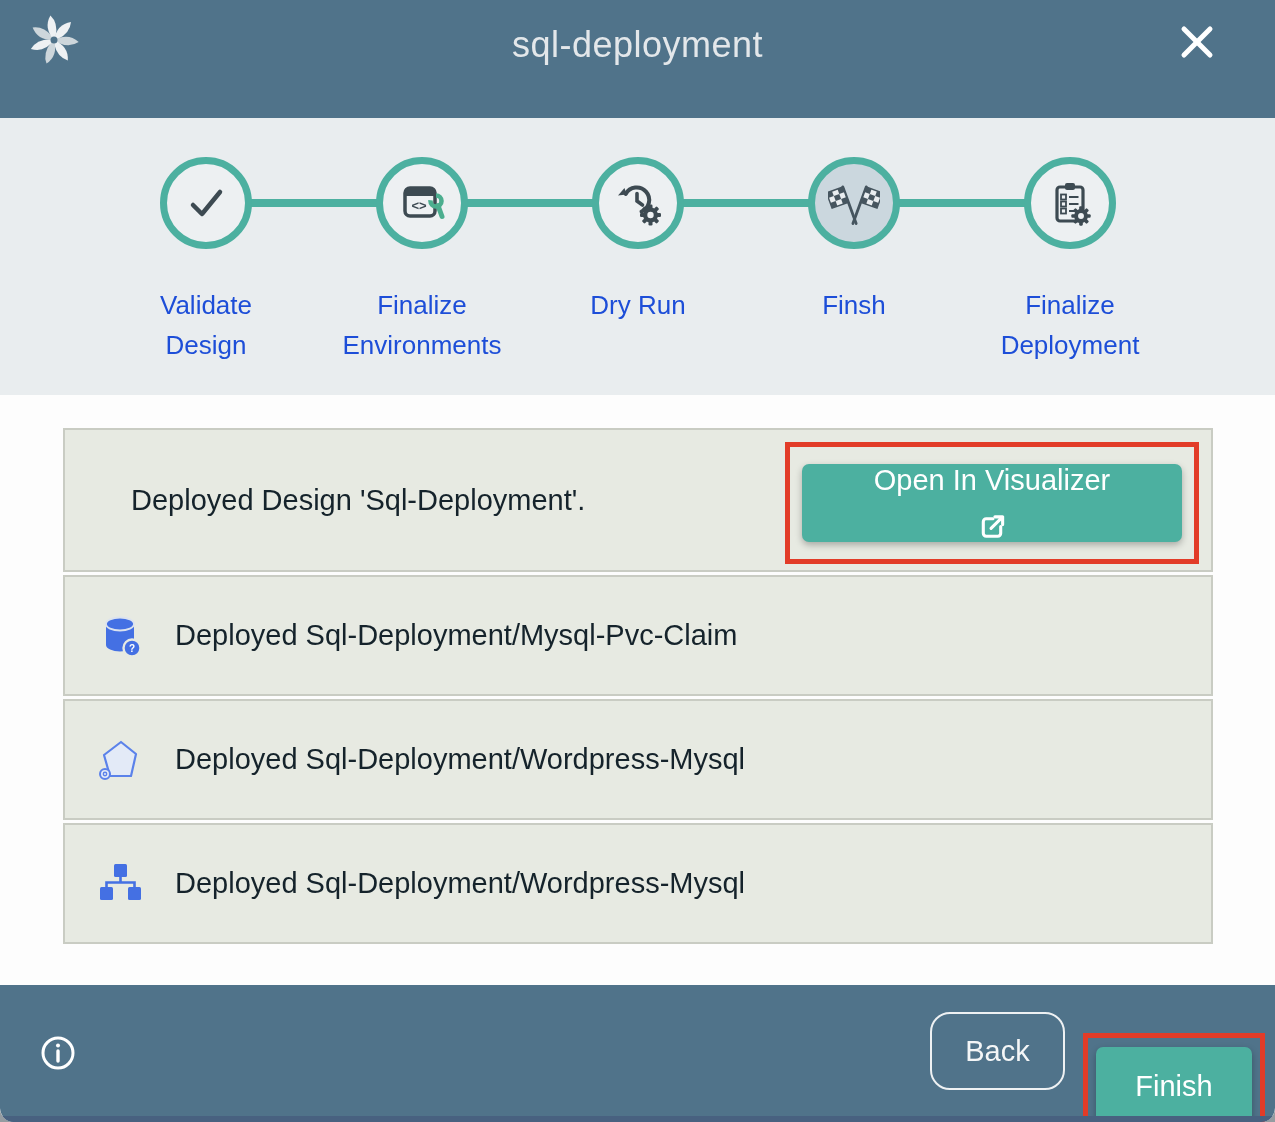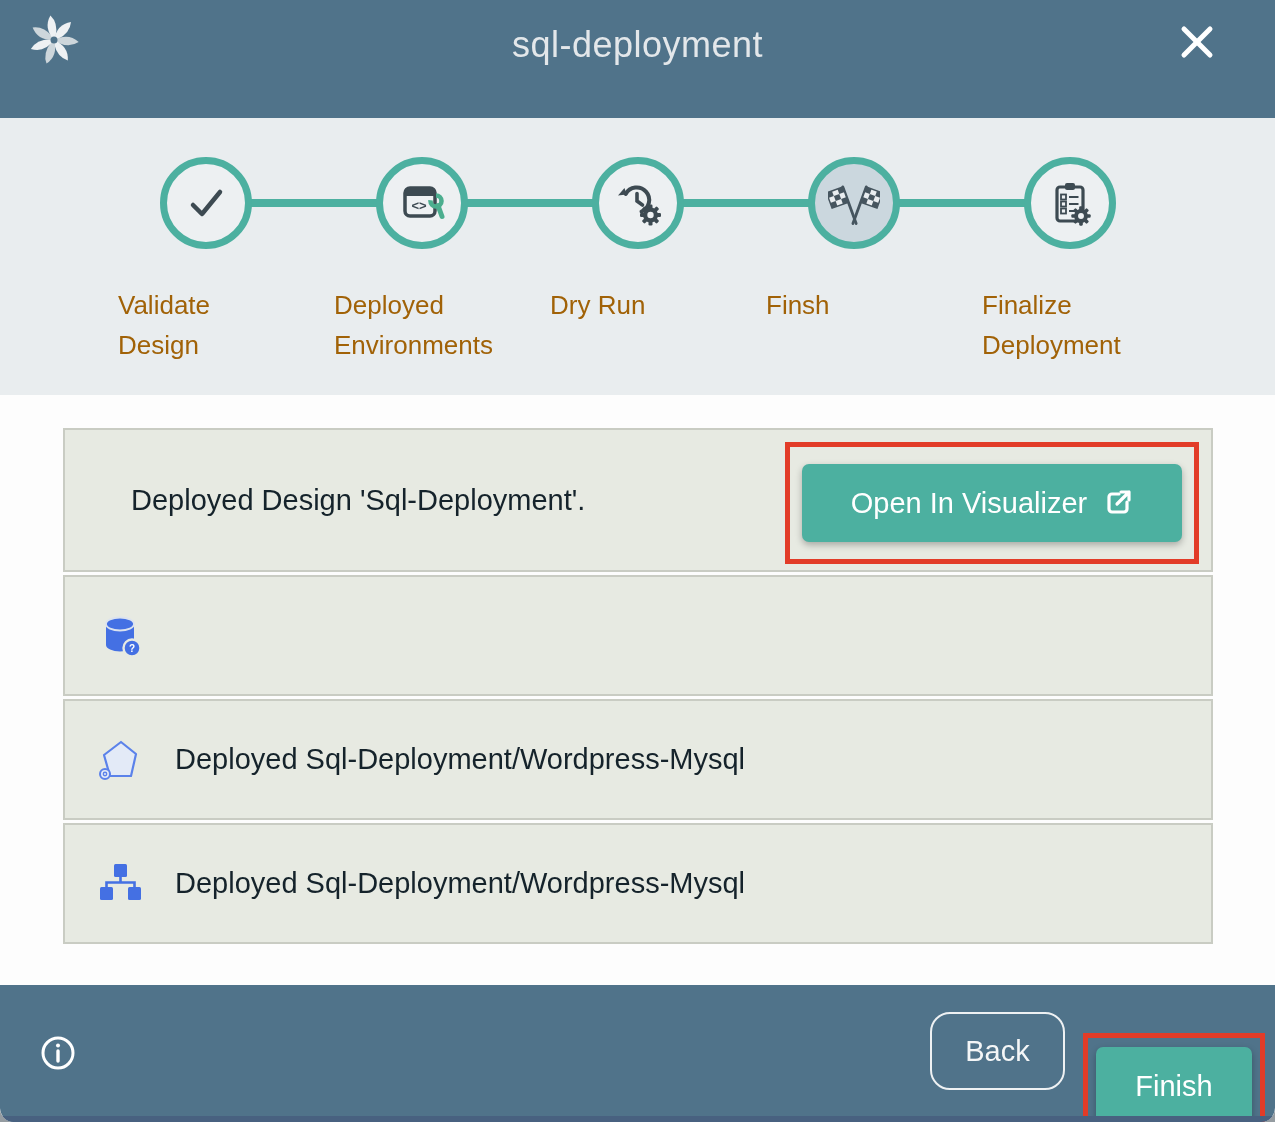--- a/index.html
+++ b/index.html
@@ -14,38 +14,38 @@
   .close-btn { position:absolute; right:58px; top:22px; width:40px; height:40px; cursor:pointer; }
 
   
   .stepper { position:absolute; left:0; top:118px; width:1275px; height:277px; background:#e9edef; }
   .connector { position:absolute; left:206px; top:81px; width:863px; height:8px; background:#4cb0a0; }
   .steps-row { position:absolute; left:98px; top:39px; width:1080px; display:flex; }
   .step { width:216px; display:flex; flex-direction:column; align-items:center; position:relative; }
   .step-circle { width:92px; height:92px; border-radius:50%; border:7px solid #4cb0a0;
                  background:#edf0f2; display:flex; align-items:center; justify-content:center; z-index:1; }
   .step.active .step-circle { background:#cbd7de; }
-  .step-label { margin-top:36px; width:176px; font-size:26px; line-height:40px; color:#a16207; }
+  .step-label { margin-top:36px; width:176px; text-align:center; font-size:26px; line-height:40px; color:#1d4ed8; }
 
   
   .main-area { position:absolute; left:0; top:395px; width:1275px; height:590px; background:#fdfdfd; }
   .card { position:absolute; left:63px; top:33px; width:1150px; }
   .res-row { position:relative; width:1150px; background:#e7eae2; border:2px solid #c9ccc3; margin-bottom:3px;
              display:flex; align-items:center; }
   .row-design { height:144px; padding-left:30px; }
   .row-item { height:121px; padding-left:32px; }
   .design-text { font-size:29px; color:#15232b;margin-left:36px; }
   .item-text { font-size:29px; color:#15232b; margin-left:32px; }
   .item-icon { width:46px; height:46px; flex:0 0 46px; }
 
   .annot { border:5px solid #e23c28; }
   .visualizer-annot { position:absolute; left:720px; top:12px; width:414px; height:122px;
                       display:flex; align-items:center; justify-content:center; }
   .btn-teal { background:#4cb0a0; color:#ffffff; border:none; border-radius:7px; cursor:pointer;
-              font-family:"Liberation Sans", sans-serif; box-shadow:0 3px 7px rgba(0,0,0,.28); }
+              font-family:"Liberation Sans", sans-serif; box-shadow:0 3px 7px rgba(0,0,0,.28);flex-direction:column; }
   .visualizer-btn { width:380px; height:78px; font-size:29px; display:flex; align-items:center;
                     justify-content:center; gap:16px; }
 
   
   .dlg-footer { position:absolute; left:0; top:985px; width:1275px; height:137px; background:#50738a;
                 border-radius:0 0 14px 14px; }
   .dlg-footer::after { content:""; position:absolute; left:0; bottom:0; width:100%; height:6px;
                        background:#486180; border-radius:0 0 14px 14px; }
   .info-btn { position:absolute; left:40px; top:50px; width:36px; height:36px; cursor:pointer; }
   .back-btn { position:absolute; left:930px; top:27px; width:135px; height:78px; background:transparent;
@@ -98,21 +98,21 @@
       <div class="step">
         <div class="step-circle">
           <svg width="48" height="48" viewBox="0 0 48 48">
             <rect x="7" y="9" width="30" height="28" rx="5" fill="#eef1f3" stroke="#3d4a52" stroke-width="3.5"></rect>
             <path d="M12 9 H32 A5 5 0 0 1 37 14 V17 H7 V14 A5 5 0 0 1 12 9 Z" fill="#3d4a52"></path>
             <text x="21" y="31" font-size="13" font-weight="bold" fill="#3d4a52" text-anchor="middle" font-family="Liberation Sans, sans-serif">&lt;&gt;</text>
             <circle cx="38" cy="22" r="5.5" fill="none" stroke="#4cae8f" stroke-width="4.6" stroke-dasharray="26 8.6" transform="rotate(-90 38 22)"></circle>
             <line x1="40" y1="26.5" x2="44" y2="37.5" stroke="#4cae8f" stroke-width="5" stroke-linecap="round"></line>
           </svg>
         </div>
-        <div class="step-label">Deployed Environments</div>
+        <div class="step-label">Finalize Environments</div>
       </div>
 
       <div class="step">
         <div class="step-circle">
           <svg width="48" height="48" viewBox="0 0 48 48">
             <path d="M11.7 15 A12.5 12.5 0 1 1 27.5 32.5" fill="none" stroke="#3d4a52" stroke-width="4" stroke-linecap="round"></path>
             <polygon points="12.5,15.5 4,16.5 10.5,9" fill="#3d4a52"></polygon>
             <path d="M23 14.5 V22 L28.5 26" fill="none" stroke="#3d4a52" stroke-width="3.6" stroke-linecap="round"></path>
             <g transform="translate(36.5,36)">
               <g fill="#3d4a52">
@@ -206,20 +206,21 @@
         </div>
       </div>
 
       <div class="res-row row-item">
         <svg class="item-icon" viewBox="0 0 46 46">
           <path d="M9 11 V32 A14 6.5 0 0 0 37 32 V11 Z" fill="#4470e3"></path>
           <ellipse cx="23" cy="11" rx="14" ry="6.5" fill="#4470e3" stroke="#dce3ef" stroke-width="1.8"></ellipse>
           <circle cx="35" cy="35" r="8.5" fill="#4470e3" stroke="#e7eae2" stroke-width="2.4"></circle>
           <text x="35" y="39" font-size="10" font-weight="bold" fill="#ffffff" text-anchor="middle" font-family="Liberation Sans, sans-serif">?</text>
         </svg>
+        <span class="item-text">Deployed Sql-Deployment/Mysql-Pvc-Claim</span>
       </div>
 
       <div class="res-row row-item">
         <svg class="item-icon" viewBox="0 0 46 46">
           <polygon points="24,5 39,17 34,39 13,39 7,18" fill="#e3eaf7" stroke="#5b82ea" stroke-width="2.2" stroke-linejoin="round"></polygon>
           <circle cx="8" cy="37" r="5" fill="#e3eaf7" stroke="#5b82ea" stroke-width="2"></circle>
           <circle cx="8" cy="37" r="1.7" fill="none" stroke="#5b82ea" stroke-width="1.4"></circle>
         </svg>
         <span class="item-text">Deployed Sql-Deployment/Wordpress-Mysql</span>
       </div>

